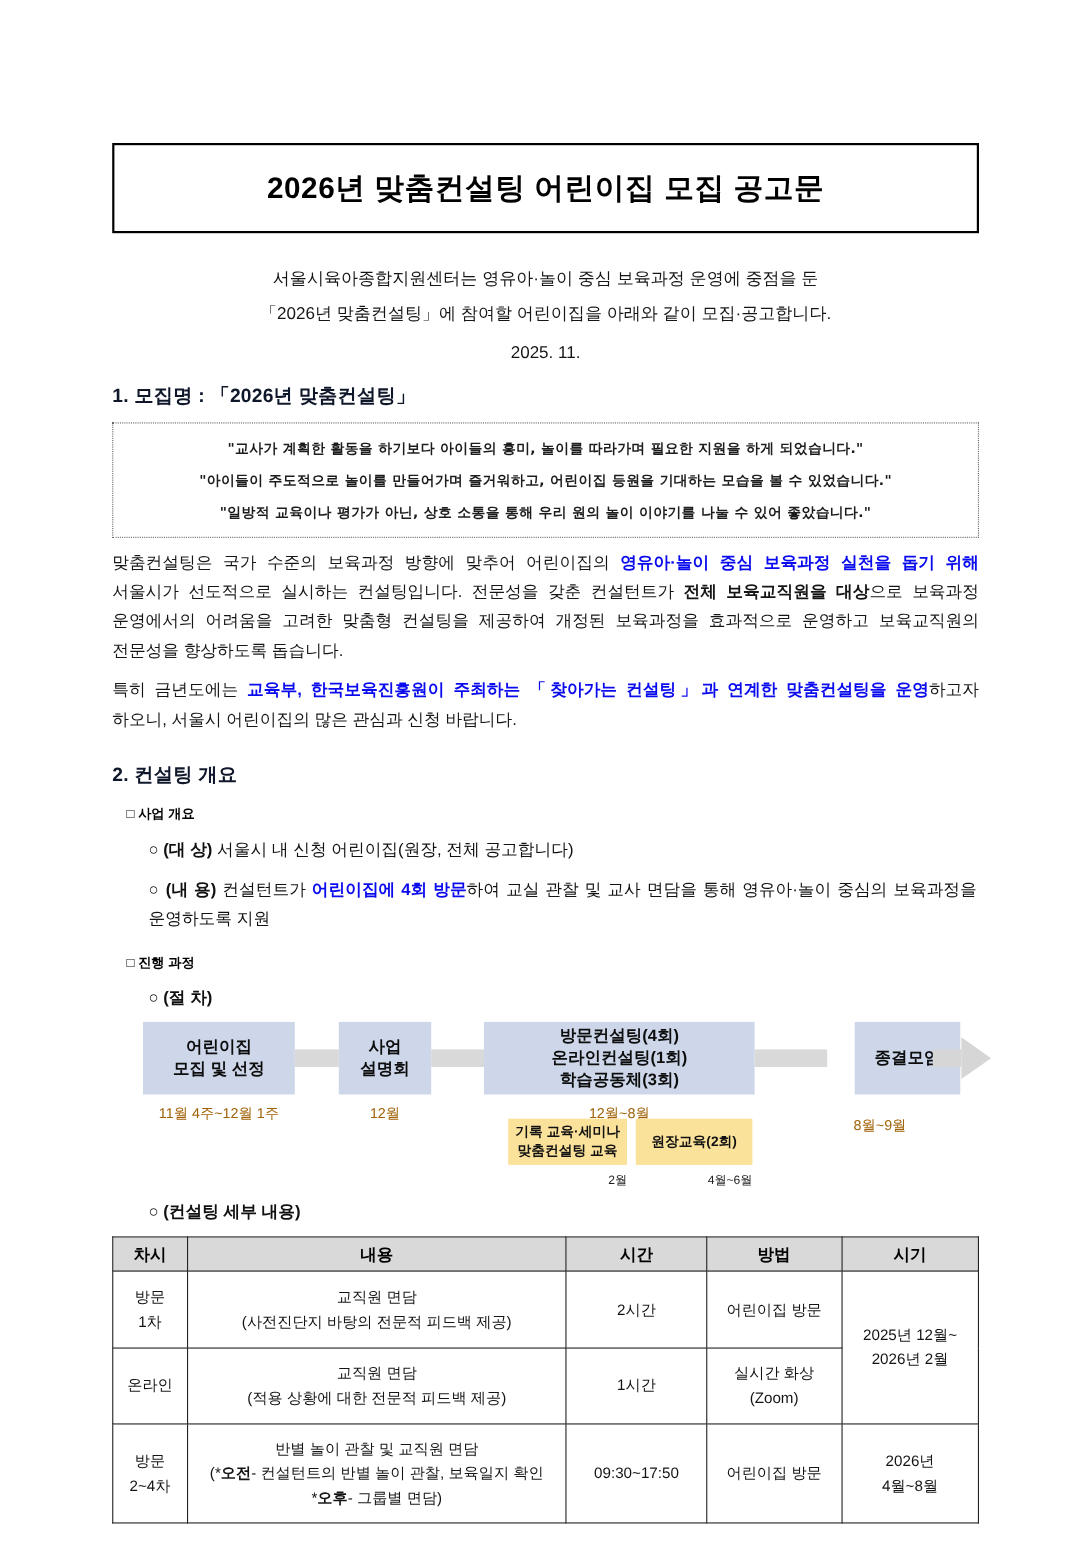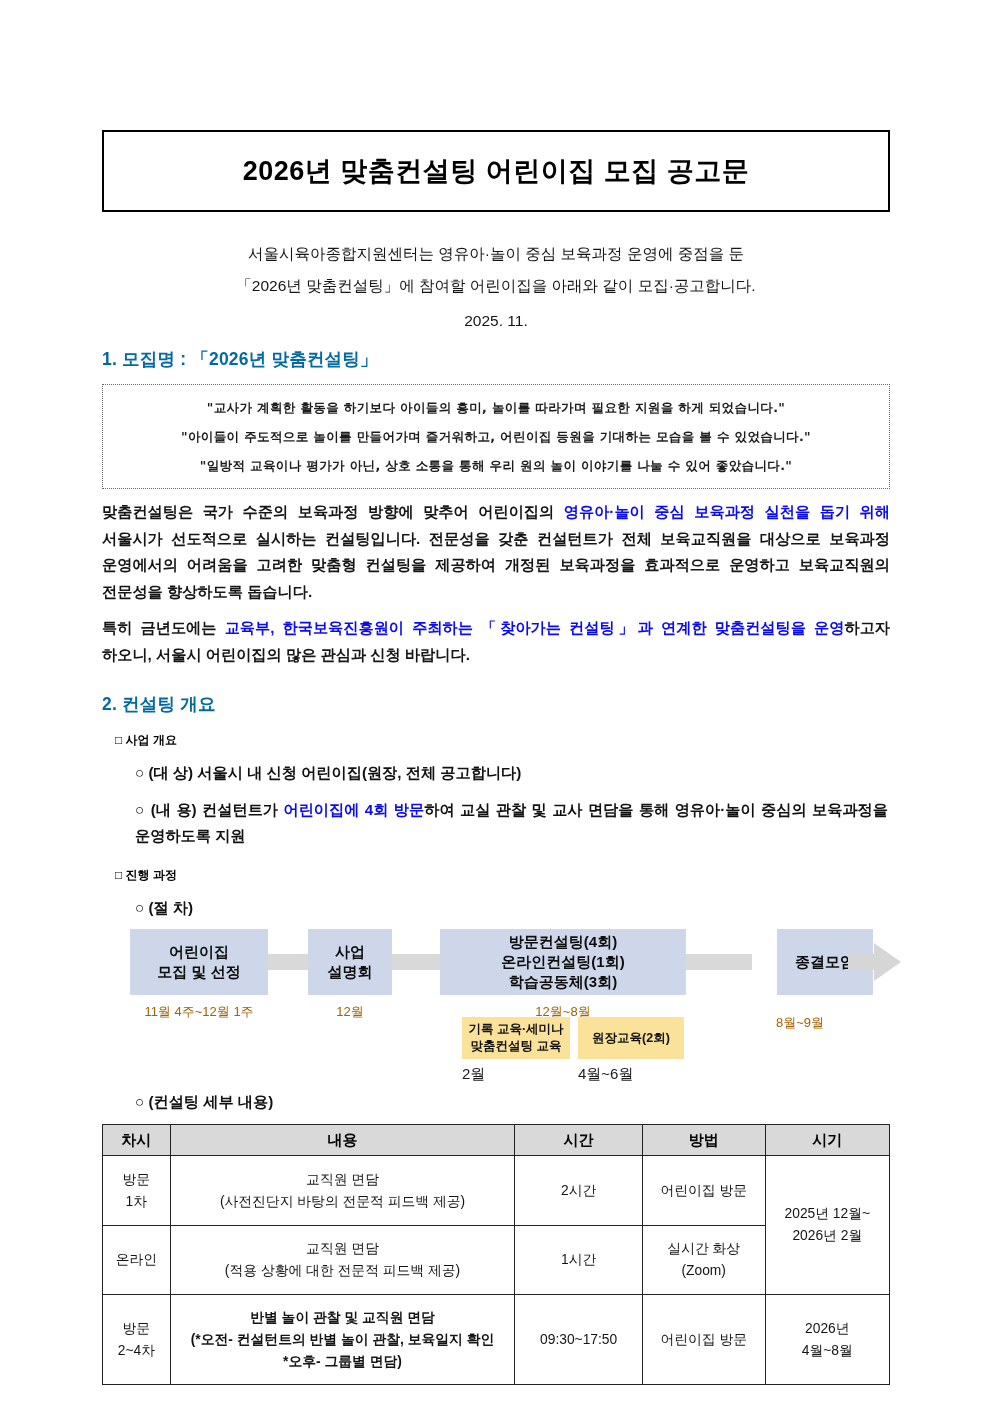--- a/index.html
+++ b/index.html
@@ -23,21 +23,21 @@
   .title-box h1 {
     font-size: 27px;
     font-weight: 800;
     letter-spacing: 0.5px;
     color: #000;
   }
   
   .intro { margin-top: 26px; text-align: center; font-size: 15.5px; line-height: 32px; color: #151515; }
   .intro-date { margin-top: 6px; text-align: center; font-size: 15.5px; line-height: 26px; color: #151515; }
   
-  .sec-heading { margin-top: 13px; font-size: 17.5px; font-weight: 800; color: #0369a1; letter-spacing: 0.2px; }
+  .sec-heading { margin-top: 13px; font-size: 17.5px; font-weight: 800; color: #0f172a; letter-spacing: 0.2px; }
   .sec-heading.second { margin-top: 24px; }
   
   .quote-box {
     margin-top: 13px;
     border: 1.5px dotted #666;
     padding: 8px 6px;
     text-align: center;
   }
   .quote-line {
     font-family: "DejaVu Sans", sans-serif;
@@ -49,21 +49,21 @@
   }
   
   .para {
     margin-top: 10px;
     font-size: 15.2px;
     line-height: 26.5px;
     text-align: justify;
     color: #151515;
     word-break: keep-all;
   }
-  .seg-n { font-weight: 700; }
+  .seg-n { font-weight: 400; }
   .seg-b { font-weight: 700; }
   .seg-bb { font-weight: 700; color: #0a0aee; }
   
   .sub-box-heading { margin-top: 16px; margin-left: 13px; font-size: 12px; font-weight: 700; color: #000; }
   .sub-item { margin-top: 11px; margin-left: 33px; font-size: 15.2px; line-height: 26px; text-align: justify; word-break: keep-all; padding-right: 2px; }
   
   .flow { position: relative; height: 158px; margin-top: 8px; }
   .flow-box {
     position: absolute;
     top: 0;
@@ -90,21 +90,21 @@
   }
   .flow-caption { position: absolute; top: 74px; font-size: 13px; color: #a16207; text-align: center; }
   .flow-sub-box {
     position: absolute; top: 88px; height: 42px;
     background: #fbe29b;
     display: flex; align-items: center; justify-content: center;
     text-align: center;
     font-size: 12.5px; font-weight: 800; line-height: 17px;
     white-space: pre-line; color: #111;
   }
-  .flow-sub-caption { position: absolute; top: 136px; font-size: 15px; color: #1a1a1a; text-align: left; }
+  .flow-sub-caption { position: absolute; top: 136px; font-size: 11px; color: #1a1a1a; text-align: right; }
   
   .detail-table { margin-top: 9px; width: 100%; border-collapse: collapse; table-layout: fixed; }
   .detail-table th, .detail-table td {
     border: 1.2px solid #222;
     text-align: center;
     vertical-align: middle;
     white-space: pre-line;
     padding: 3px 2px;
     word-break: keep-all;
   }

